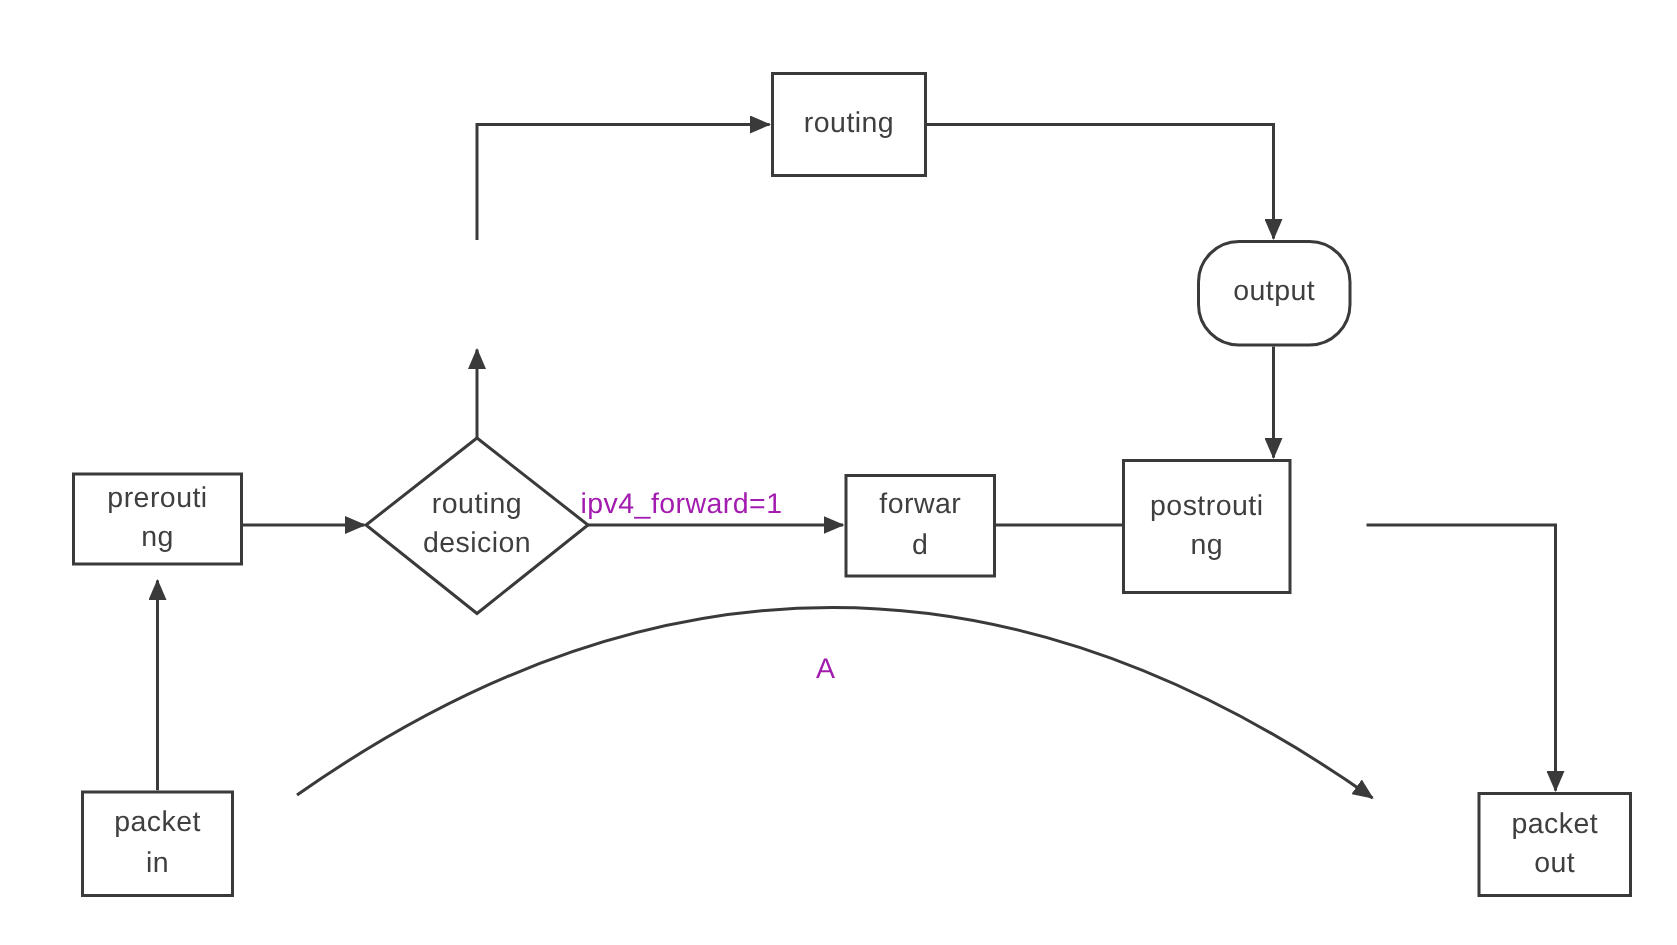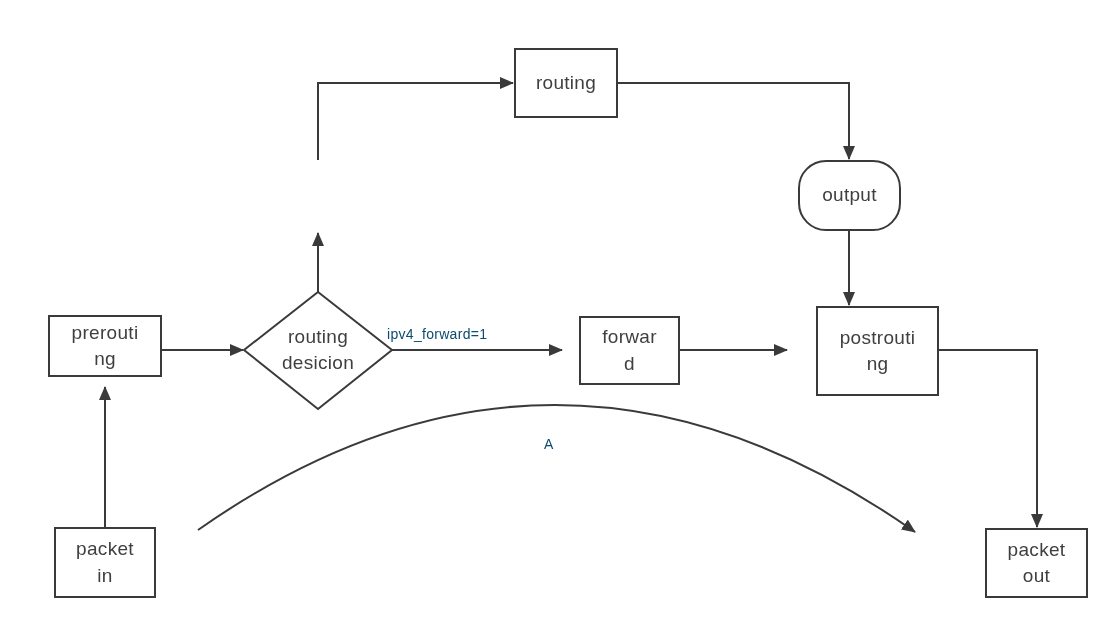--- a/index.html
+++ b/index.html
@@ -55,34 +55,34 @@
     text-align: center;
     white-space: pre-line;
     font-size: 19px;
     line-height: 1.38;
     color: #3f3f3f;
     letter-spacing: 0.3px;
     background: transparent;
   }
   .edge-label {
     position: absolute;
-    font-size: 14px;
-    color: #0c4a6e;
+    font-size: 19px;
+    color: #a21caf;
     letter-spacing: 0.3px;
     white-space: nowrap;
     background: transparent;
   }
   
   .node-packet-in   { left: 54px;  top: 527px; width: 102px; height: 71px; }
   .node-prerouting  { left: 48px;  top: 315px; width: 114px; height: 62px; }
   .node-input       { left: 267px; top: 160px; width: 102px; height: 71px; }
   .node-routing     { left: 514px; top: 48px;  width: 104px; height: 70px; }
   .node-output      { left: 798px; top: 160px; width: 103px; height: 71px; border-radius: 28px; }
-  .node-forward     { left: 563px; top: 316px; width: 101px; height: 69px; margin-left: 16px; }
-  .node-postrouting { left: 816px; top: 306px; width: 123px; height: 90px; }
+  .node-forward     { left: 563px; top: 316px; width: 101px; height: 69px; }
+  .node-postrouting { left: 748px; top: 306px; width: 113px; height: 90px; }
   .node-packet-out  { left: 985px; top: 528px; width: 103px; height: 70px; }
   .diamond-label-pos { left: 248px; top: 310px; width: 140px; height: 80px; }
   .label-ipv4       { left: 387px; top: 326px; }
   .label-a          { left: 544px; top: 436px; }
 </style>
 </head>
 <body>
 
 <div class="canvas">
 

